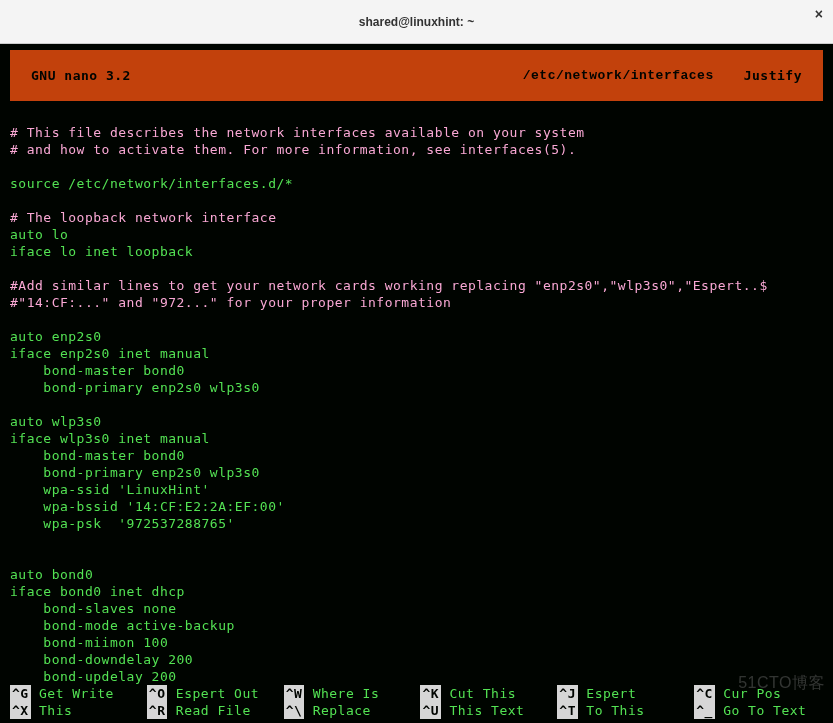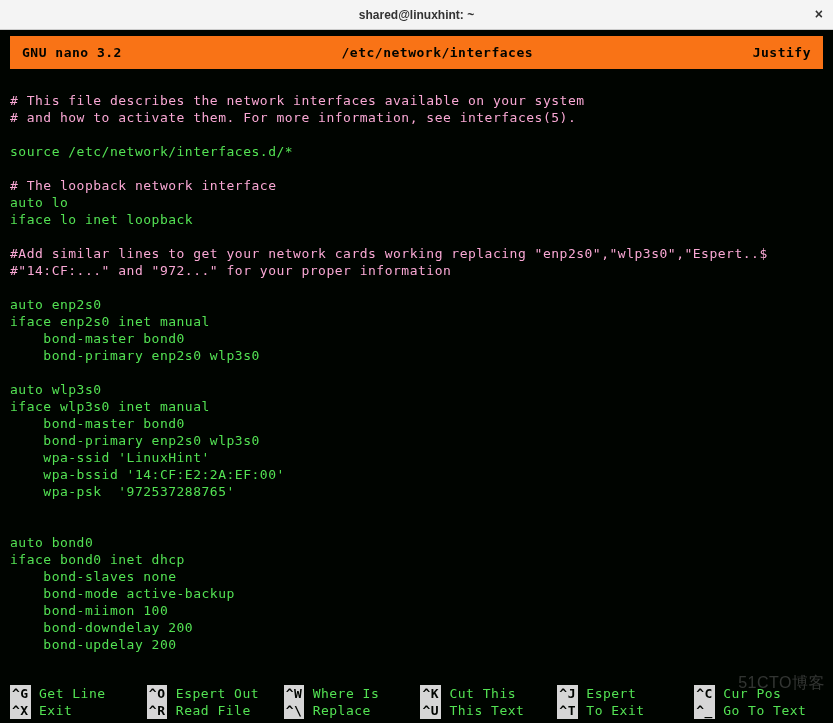--- a/index.html
+++ b/index.html
@@ -7,21 +7,21 @@
       font-family: monospace;
       font-size: 13px;
       width: 833px;
       height: 723px;
       background: #f7f7f7;
       display: flex;
       flex-direction: column;
       overflow: hidden;
     }
     .titlebar {
-      height: 30px;
+      height: 46px;
       background: #f4f4f4;
       display: flex;
       align-items: center;
       justify-content: center;
       position: relative;
       border-bottom: 1px solid #ccc;
       font-family: sans-serif;
       font-size: 12px;
       font-weight: bold;
       color: #333;
@@ -40,27 +40,27 @@
       color: #53e253;
       padding: 6px 10px 4px 10px;
       display: flex;
       flex-direction: column;
       line-height: 17px;
       letter-spacing: 0.5px;
       position: relative;
     }
     .headerbar {
       display: flex;
-      background: #f97316;
+      background: #c2410c;
       color: #000400;
       font-weight: bold;
-      padding: 8px;
+      padding: 17px;
     }
     .headerbar .left { flex: 0 0 auto; padding-left: 4px; padding-right: 30px; }
-    .headerbar .center { flex: 1; text-align: center; }
+    .headerbar .center { flex: 1; text-align: right; font-family: Liberation Mono, monospace; }
     .headerbar .right { flex: 0 0 auto; padding-right: 4px; padding-left: 30px; }
     .content {
       flex: 1;
       white-space: pre;
       overflow: hidden;
       margin-top: 6px;
     }
     .comment { color: #f9a8d4; }
     .shortcuts {
       display: grid;
@@ -98,28 +98,28 @@
 
   <div class="headerbar">
     <span class="left">GNU nano 3.2</span>
     <span class="center">/etc/network/interfaces</span>
     <span class="right">Justify</span>
   </div>
 
   <div class="content" id="content"><div>&nbsp;</div><div class="comment"># This file describes the network interfaces available on your system</div><div class="comment"># and how to activate them. For more information, see interfaces(5).</div><div>&nbsp;</div><div>source /etc/network/interfaces.d/*</div><div>&nbsp;</div><div class="comment"># The loopback network interface</div><div>auto lo</div><div>iface lo inet loopback</div><div>&nbsp;</div><div class="comment">#Add similar lines to get your network cards working replacing "enp2s0","wlp3s0","Espert..$</div><div class="comment">#"14:CF:..." and "972..." for your proper information</div><div>&nbsp;</div><div>auto enp2s0</div><div>iface enp2s0 inet manual</div><div>    bond-master bond0</div><div>    bond-primary enp2s0 wlp3s0</div><div>&nbsp;</div><div>auto wlp3s0</div><div>iface wlp3s0 inet manual</div><div>    bond-master bond0</div><div>    bond-primary enp2s0 wlp3s0</div><div>    wpa-ssid 'LinuxHint'</div><div>    wpa-bssid '14:CF:E2:2A:EF:00'</div><div>    wpa-psk  '972537288765'</div><div>&nbsp;</div><div>&nbsp;</div><div>auto bond0</div><div>iface bond0 inet dhcp</div><div>    bond-slaves none</div><div>    bond-mode active-backup</div><div>    bond-miimon 100</div><div>    bond-downdelay 200</div><div>    bond-updelay 200</div></div>
 
   <div class="shortcuts" id="shortcuts">
-      <div class="sc-item"><span class="sc-key">^G</span><span> Get Line</span></div>
+      <div class="sc-item"><span class="sc-key">^G</span><span> Get Write</span></div>
       <div class="sc-item"><span class="sc-key">^O</span><span> Espert Out</span></div>
       <div class="sc-item"><span class="sc-key">^W</span><span> Where Is</span></div>
       <div class="sc-item"><span class="sc-key">^K</span><span> Cut This</span></div>
       <div class="sc-item"><span class="sc-key">^J</span><span> Espert</span></div>
       <div class="sc-item"><span class="sc-key">^C</span><span> Cur Pos</span></div>
-      <div class="sc-item"><span class="sc-key">^X</span><span> Exit</span></div>
+      <div class="sc-item"><span class="sc-key">^X</span><span> This</span></div>
       <div class="sc-item"><span class="sc-key">^R</span><span> Read File</span></div>
       <div class="sc-item"><span class="sc-key">^\</span><span> Replace</span></div>
       <div class="sc-item"><span class="sc-key">^U</span><span> This Text</span></div>
-      <div class="sc-item"><span class="sc-key">^T</span><span> To Exit</span></div>
+      <div class="sc-item"><span class="sc-key">^T</span><span> To This</span></div>
       <div class="sc-item"><span class="sc-key">^_</span><span> Go To Text</span></div>
     </div>
 
   <div class="watermark">51CTO博客</div>
 </div>
 
 </body></html>

